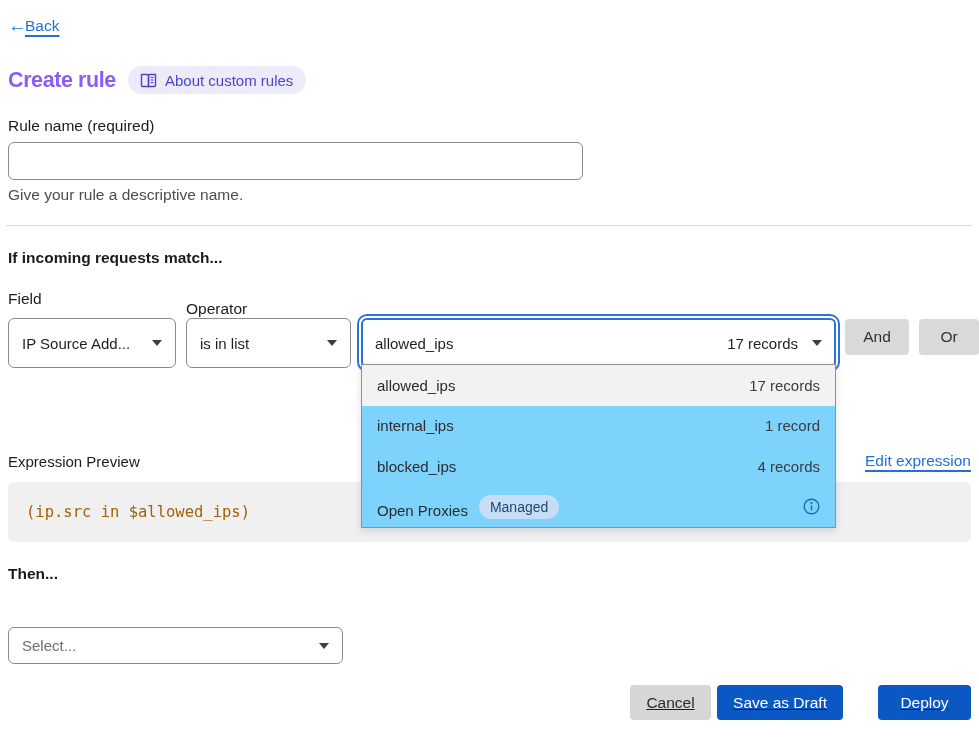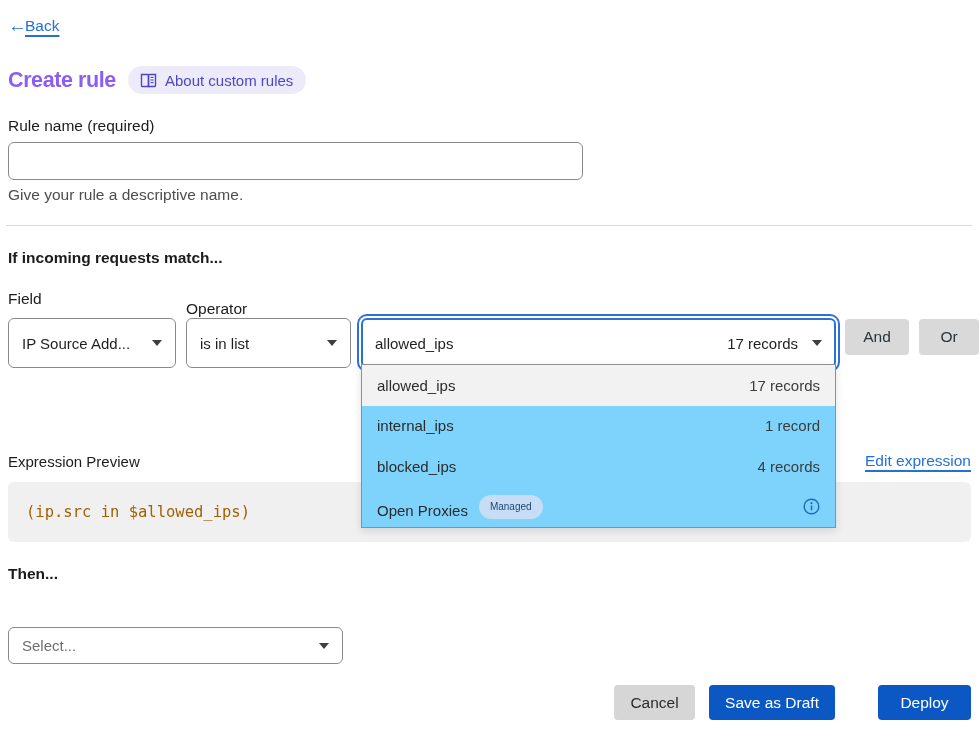--- a/index.html
+++ b/index.html
@@ -105,40 +105,40 @@
   }
   .dropdown .item {
     height: 40.5px; display: flex; align-items: center; justify-content: space-between;
     padding: 0 15px; font-size: 15px; color: #2b2b2b; cursor: pointer; background: #7dd3fc;
   }
   .dropdown .item.highlighted { background: #f2f2f2; }
   .dropdown .item .meta { color: #3c3c3c; }
   .item-left { display: flex; align-items: flex-end; gap: 11px; }
   .pill {
     background: #c7ddf6; color: #1d4875;
-    border-radius: 999px; font-size: 10px; height: 21px;
+    border-radius: 999px; font-size: 14px; height: 21px;
     display: inline-flex; align-items: center; padding: 12px 11px;
   }
   .info-icon { display: block; cursor: pointer; }
 
   
   .expr-head {
     position: absolute; left: 8px; top: 452px; width: 963px;
     display: flex; justify-content: space-between; align-items: center;
   }
   .expr-label { font-size: 15px; color: #1c1c1c; }
   .expr-box {
     position: absolute; left: 8px; top: 482px; width: 963px; height: 60px;
     background: #f0f0f0; border-radius: 6px;
     display: flex; align-items: center; padding: 0 18px;
   }
   .expr-code { font-family: "DejaVu Sans Mono", monospace; font-size: 15.5px; color: #a16207; letter-spacing: 0px; }
 
   
-  .footer { position: absolute; top: 685px; right: 8px; display: flex; gap: 14px; }
+  .footer { position: absolute; top: 685px; right: 8px; display: flex; gap: 6px; text-decoration: underline; }
   .footer .btn { position: static; height: 35px; }
   .btn-cancel { width: 81px; background: #d6d6d6; color: #2b2b2b; }
   .btn-primary { background: #0b57c4; color: #ffffff; }
   .btn-save { width: 126px; }
   .btn-deploy { width: 93px; margin-left: 29px; }
 </style>
 </head>
 <body>
 
 <div class="page">

